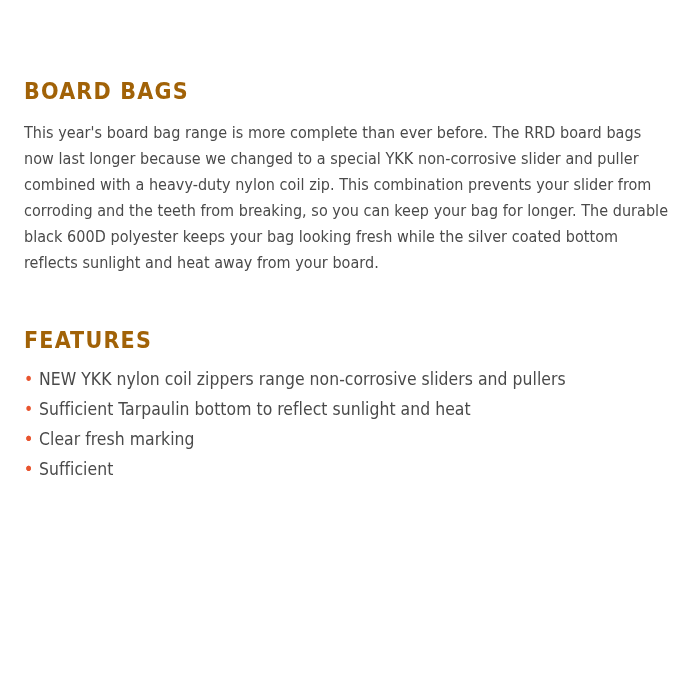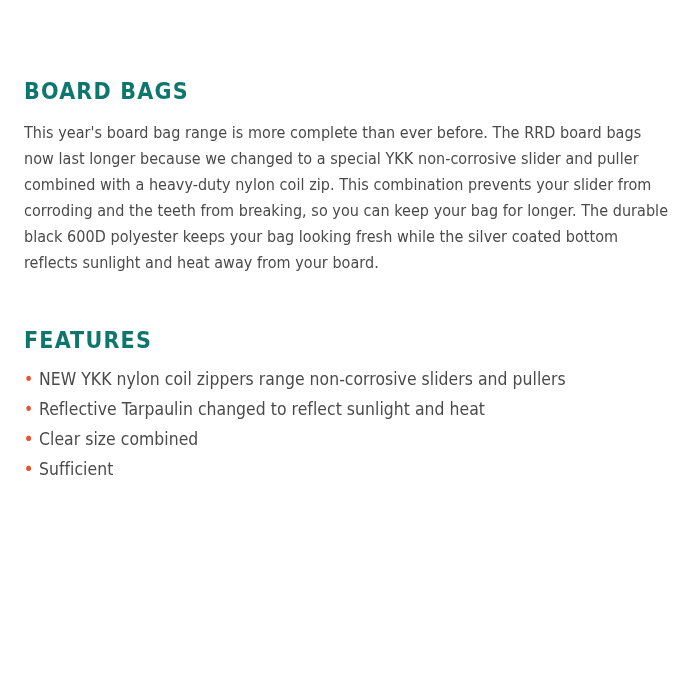--- a/index.html
+++ b/index.html
@@ -19,21 +19,21 @@
     width: 700px;
     height: 700px;
     box-sizing: border-box;
     padding: 78px 30px 0 24px;
   }
   .section-title {
     font-family: "DejaVu Sans Condensed", "Liberation Sans", sans-serif;
     font-size: 23px;
     font-weight: bold;
     letter-spacing: 1.2px;
-    color: #0f766e;
+    color: #a16207;
     margin: 0 0 16px 0;
     text-transform: uppercase;
   }
   .body-copy {
     font-size: 16px;
     line-height: 1.62;
     color: #4a4a4a;
     margin: 0;
     max-width: 660px;
     letter-spacing: 0.05px;
@@ -78,28 +78,28 @@
   <div class="features-block">
     <h2 class="section-title features-title">FEATURES</h2>
 
     <ul class="feature-list">
       <li>
         <span class="bullet">•</span>
         <span>NEW YKK nylon coil zippers range non-corrosive sliders and pullers</span>
       </li>
       <li>
         <span class="bullet">•</span>
-        <span>Reflective Tarpaulin changed to reflect sunlight and heat</span>
+        <span>Sufficient Tarpaulin bottom to reflect sunlight and heat</span>
       </li>
       <li>
         <span class="bullet">•</span>
       </li>
       <li>
         <span class="bullet">•</span>
-        <span>Clear size combined</span>
+        <span>Clear fresh marking</span>
       </li>
       <li>
         <span class="bullet">•</span>
       </li>
       <li>
         <span class="bullet">•</span>
         <span>Sufficient</span>
       </li>
     </ul>
   </div>

